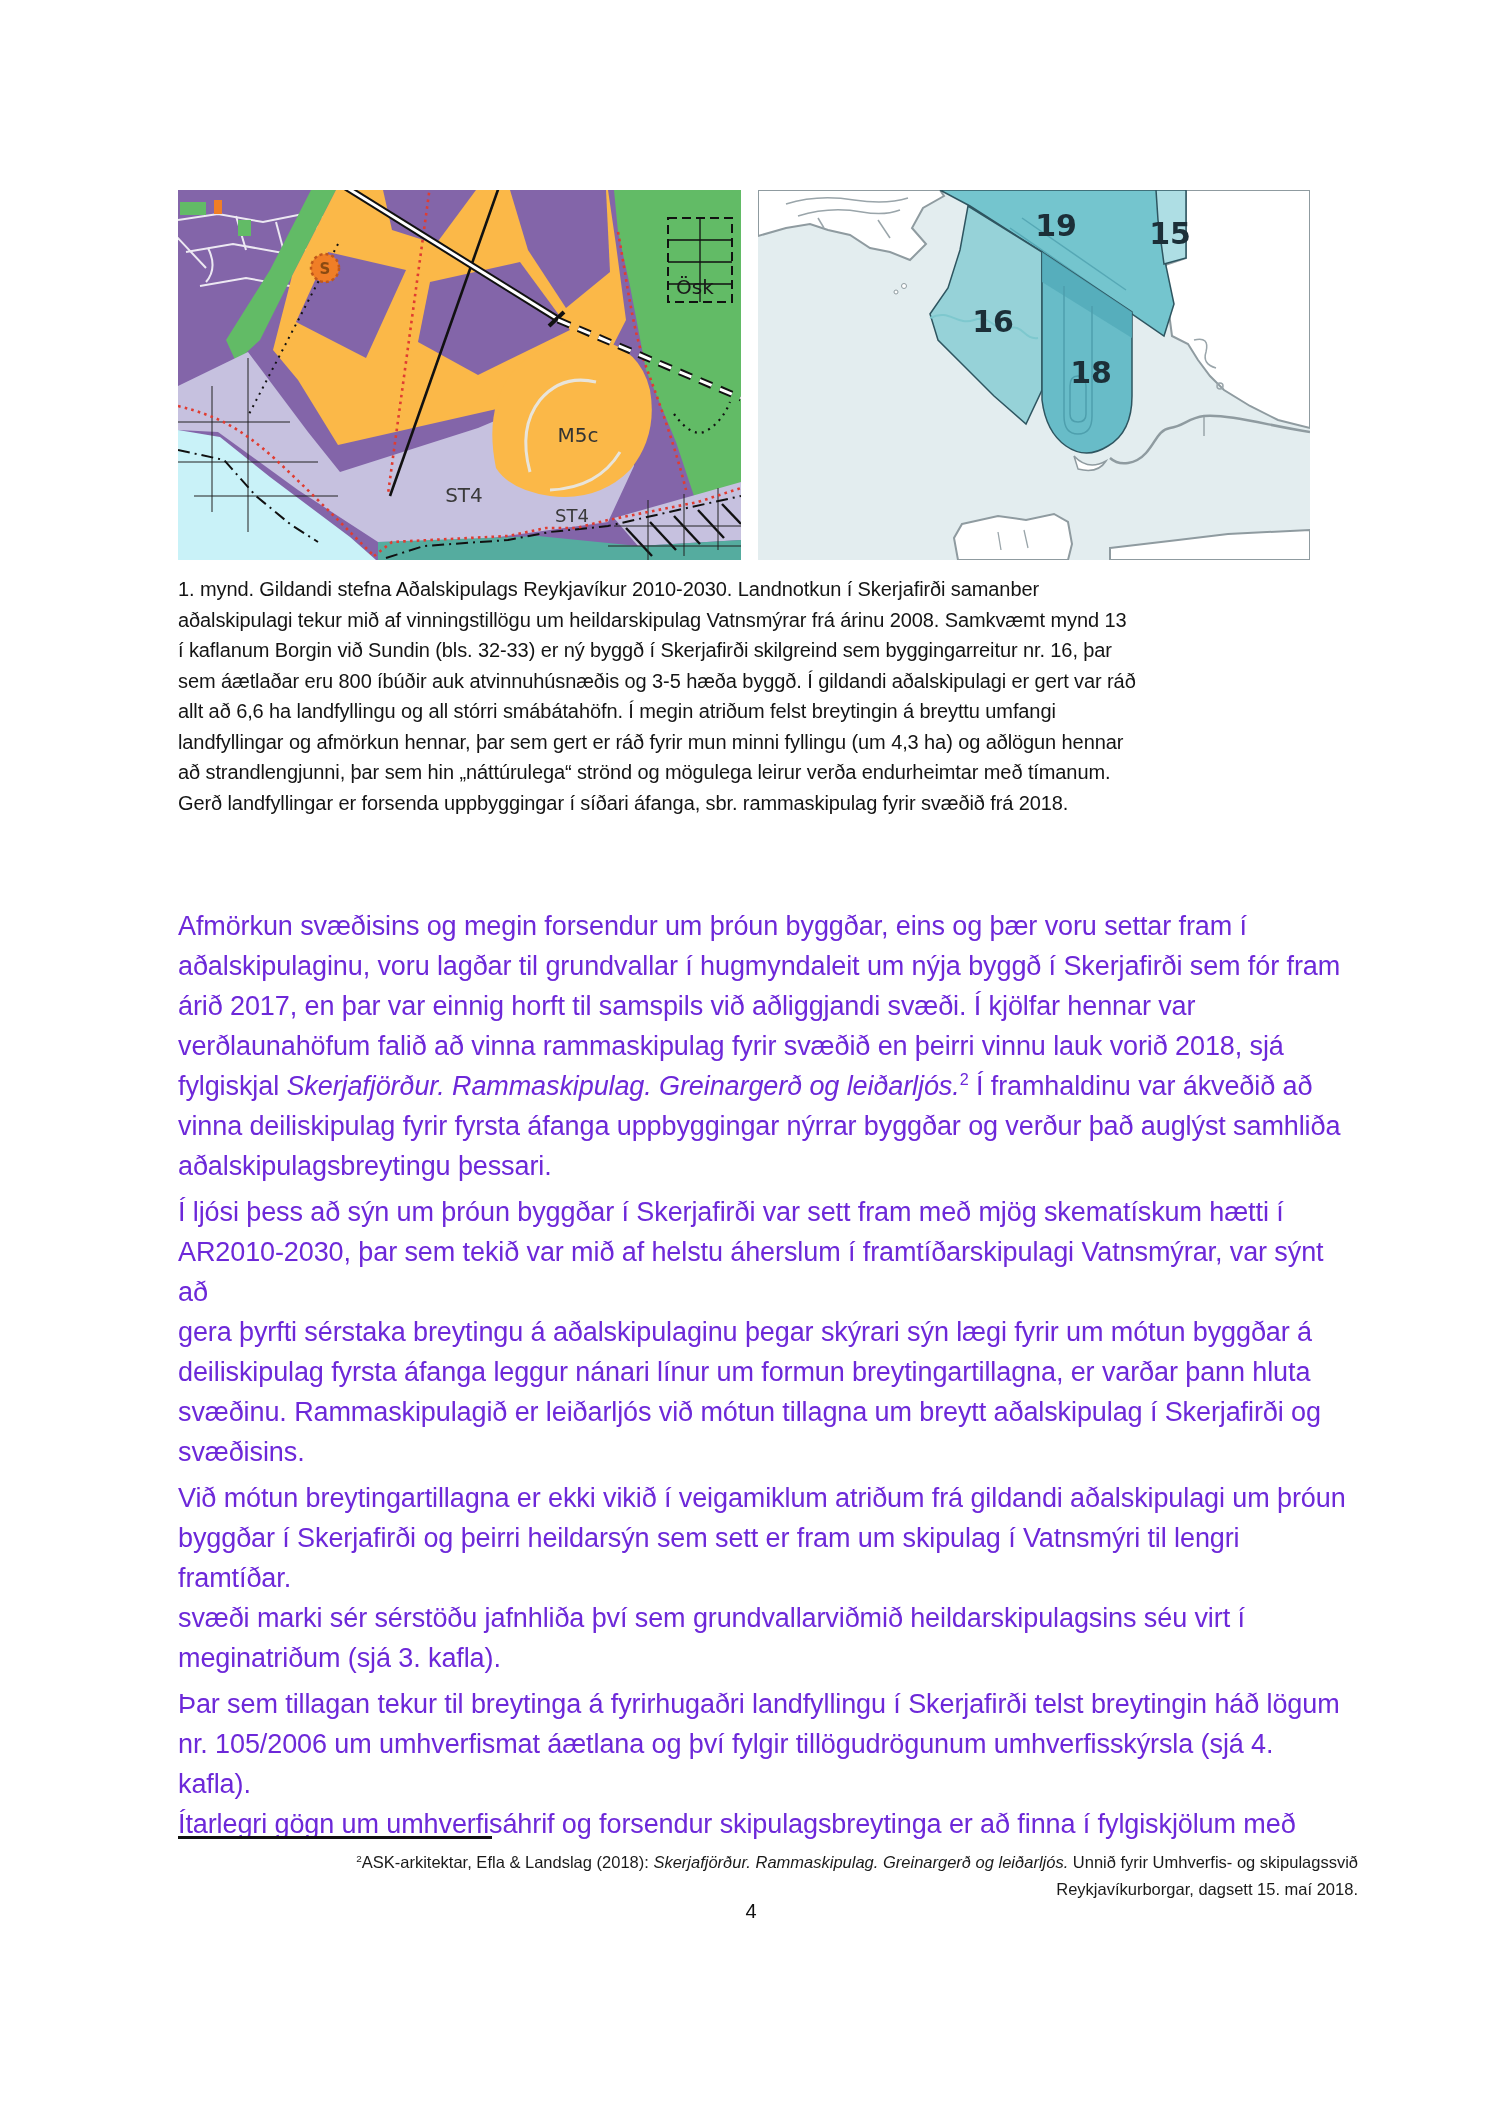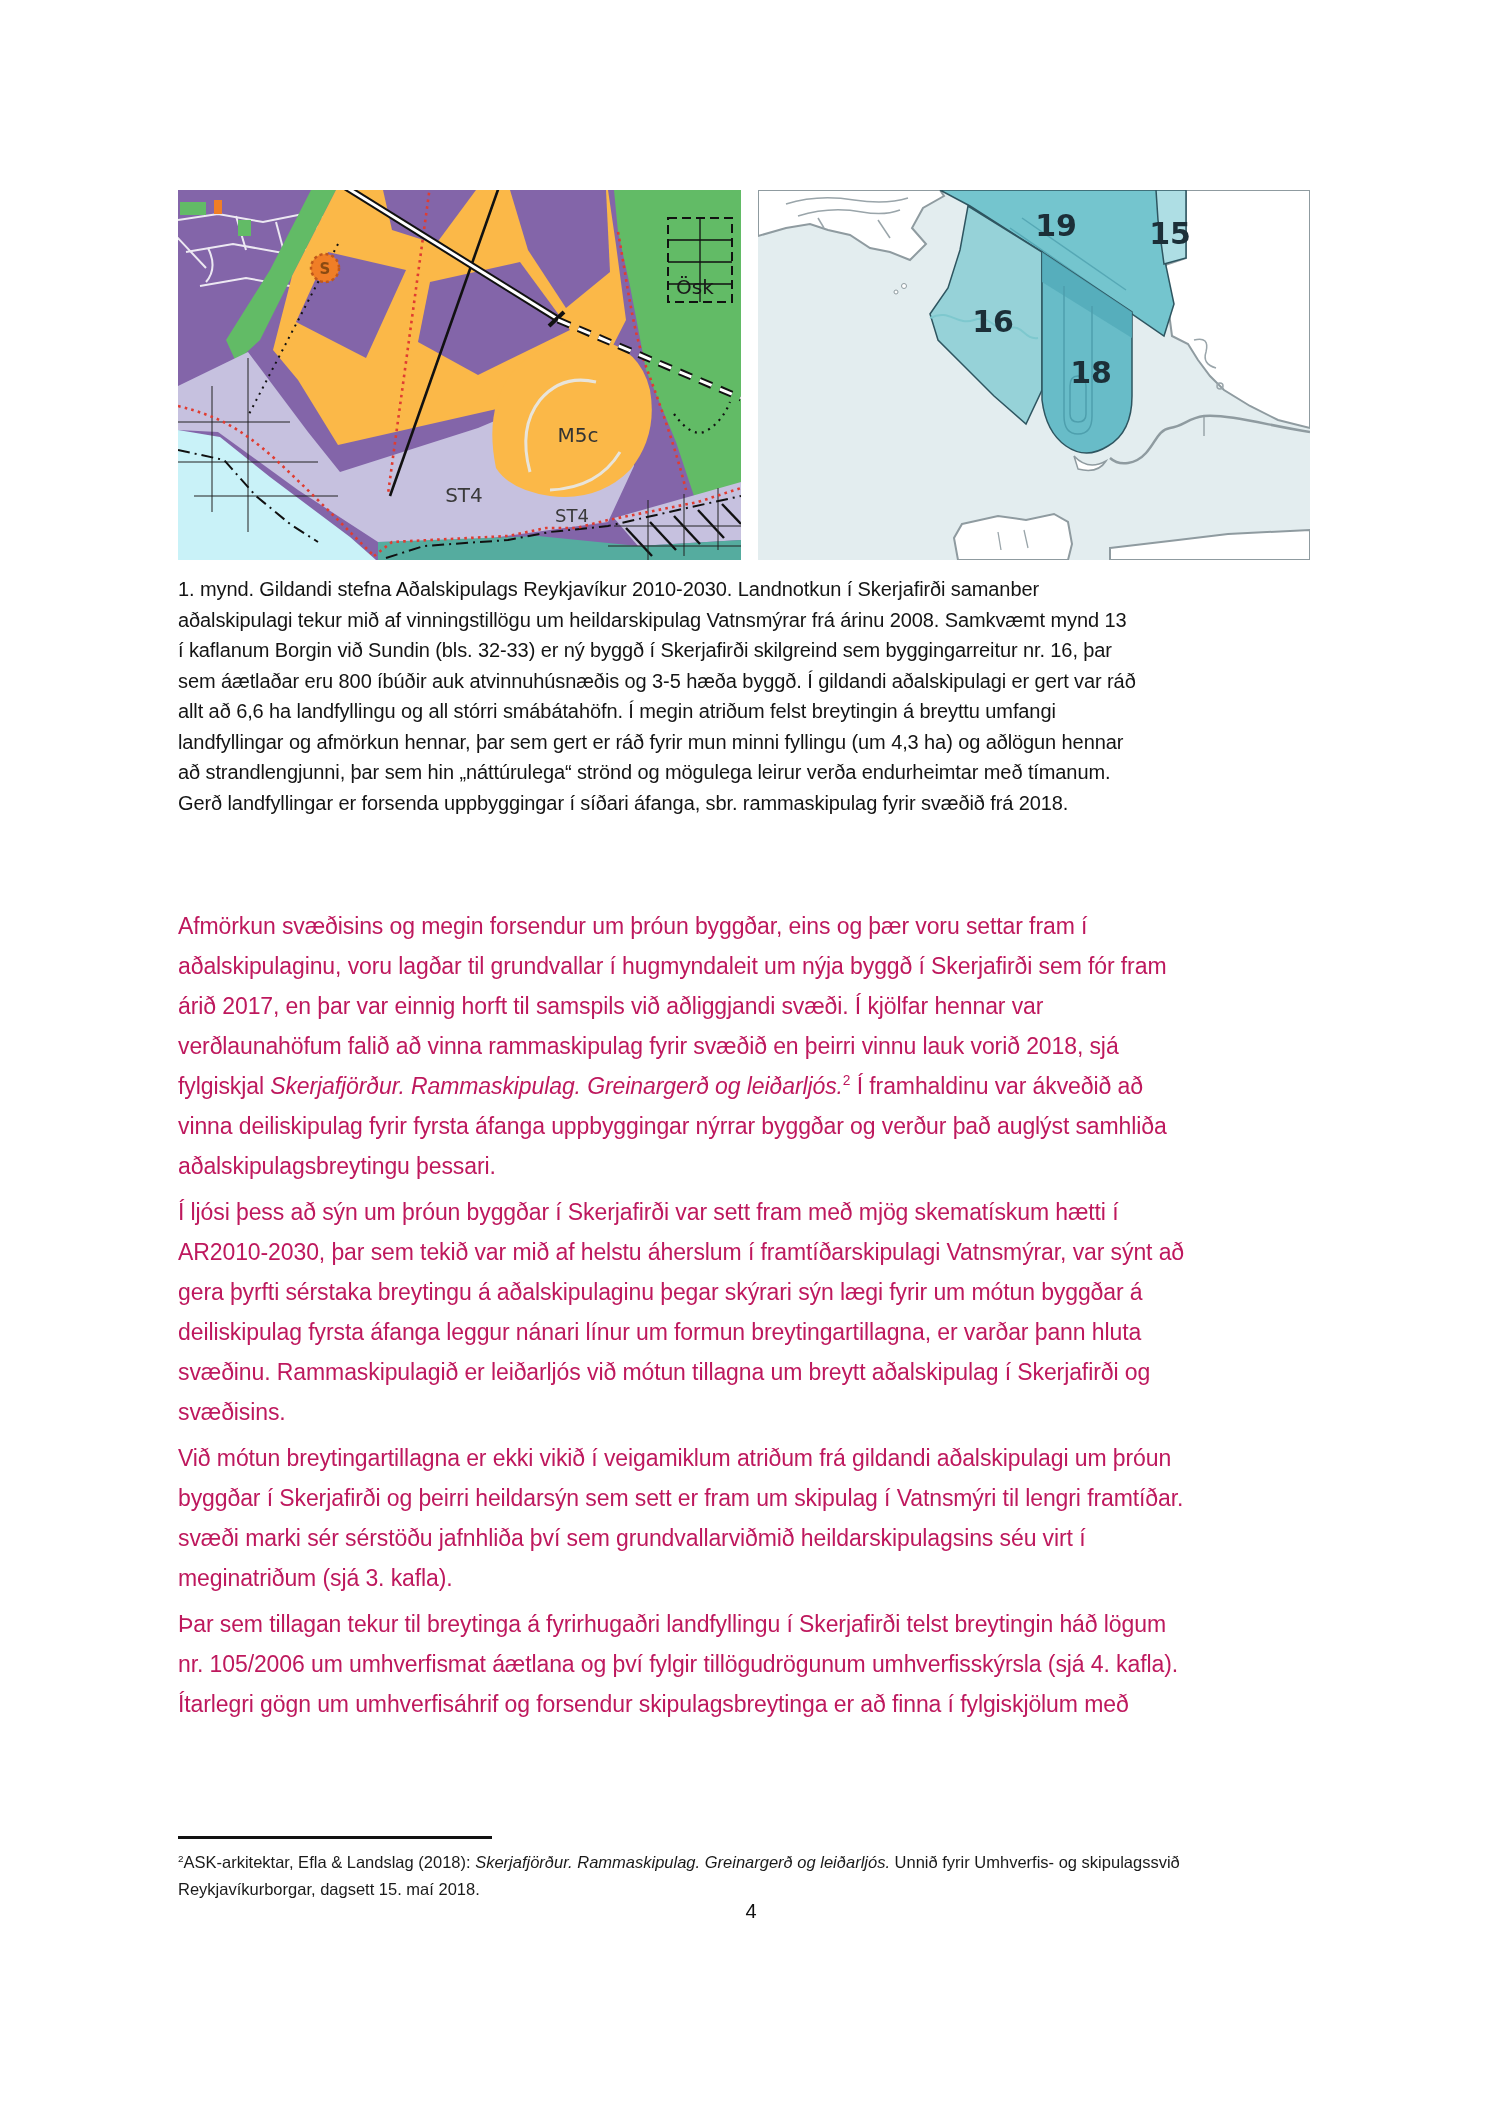--- a/index.html
+++ b/index.html
@@ -5,29 +5,29 @@
   html,body{margin:0;padding:0;background:#ffffff;}
   .page{
     position:relative;width:1500px;height:2122px;background:#ffffff;overflow:hidden;
     font-family:"Liberation Sans","DejaVu Sans",sans-serif;color:#1a1a1a;
   }
   .maps{position:absolute;left:178px;top:190px;display:flex;gap:17px;}
   .maps svg{display:block;}
   .caption{position:absolute;left:178px;top:574px;width:1180px;
     font-weight:400;font-size:20px;line-height:30.5px;color:#141414;letter-spacing:-0.1px;}
   .body-text{position:absolute;left:178px;top:906px;width:1170px;
-    font-size:23px;line-height:40px;color:#be185d;letter-spacing:-0.1px;}
+    font-size:27px;line-height:40px;color:#6d28d9;letter-spacing:-0.1px;}
   .para{margin:0 0 6px 0;}
   .line{min-height:40px;}
   .cap-line{min-height:30.5px;}
   .it{font-style:italic;}
   sup.fnref{font-size:0.6em;vertical-align:super;line-height:0;}
   .fn-rule{position:absolute;left:178px;top:1836px;width:314px;height:0;border-top:3px solid #111;}
   .footnote{position:absolute;left:178px;top:1849px;width:1180px;
-    font-size:16.5px;line-height:27px;color:#1a1a1a;}
+    font-size:16.5px;line-height:27px;color:#1a1a1a;text-align:right;}
   .page-number{position:absolute;left:178px;top:1900px;width:1146px;text-align:center;
     font-size:20px;color:#111;}
   .map-label{font-family:"DejaVu Sans","Liberation Sans",sans-serif;}
 </style>
 </head>
 <body>
 
 <div class="page">
 
   <div class="maps">

